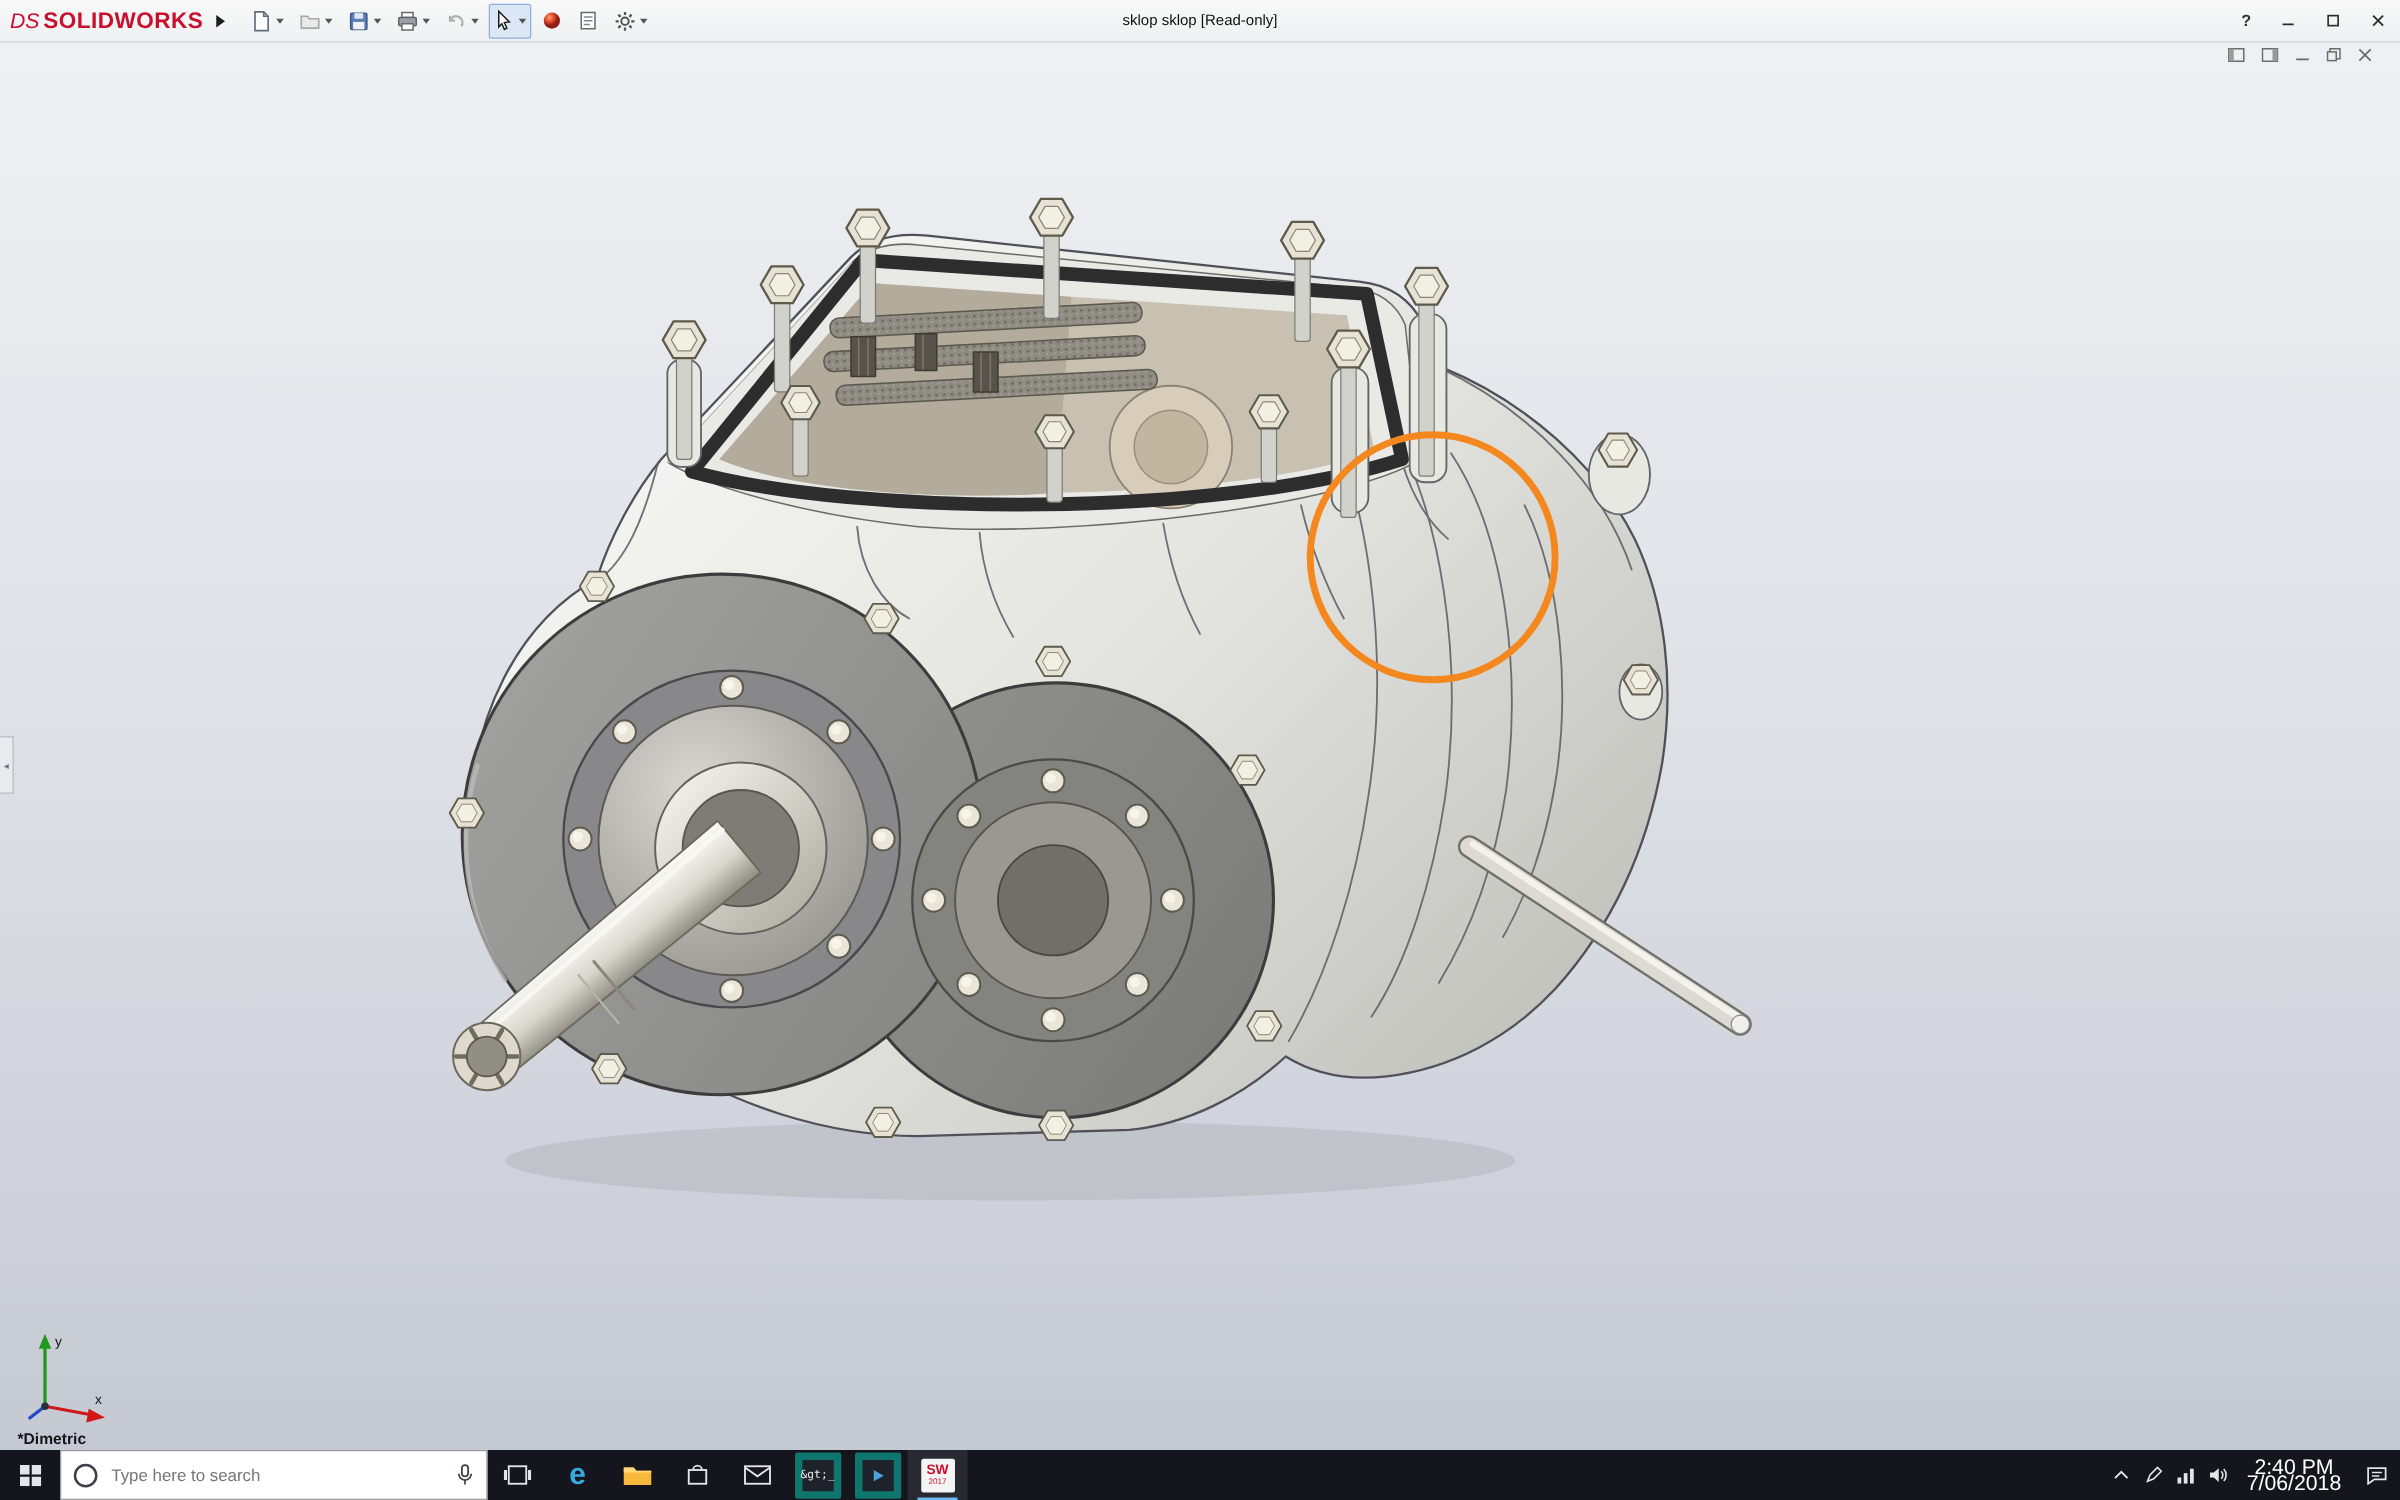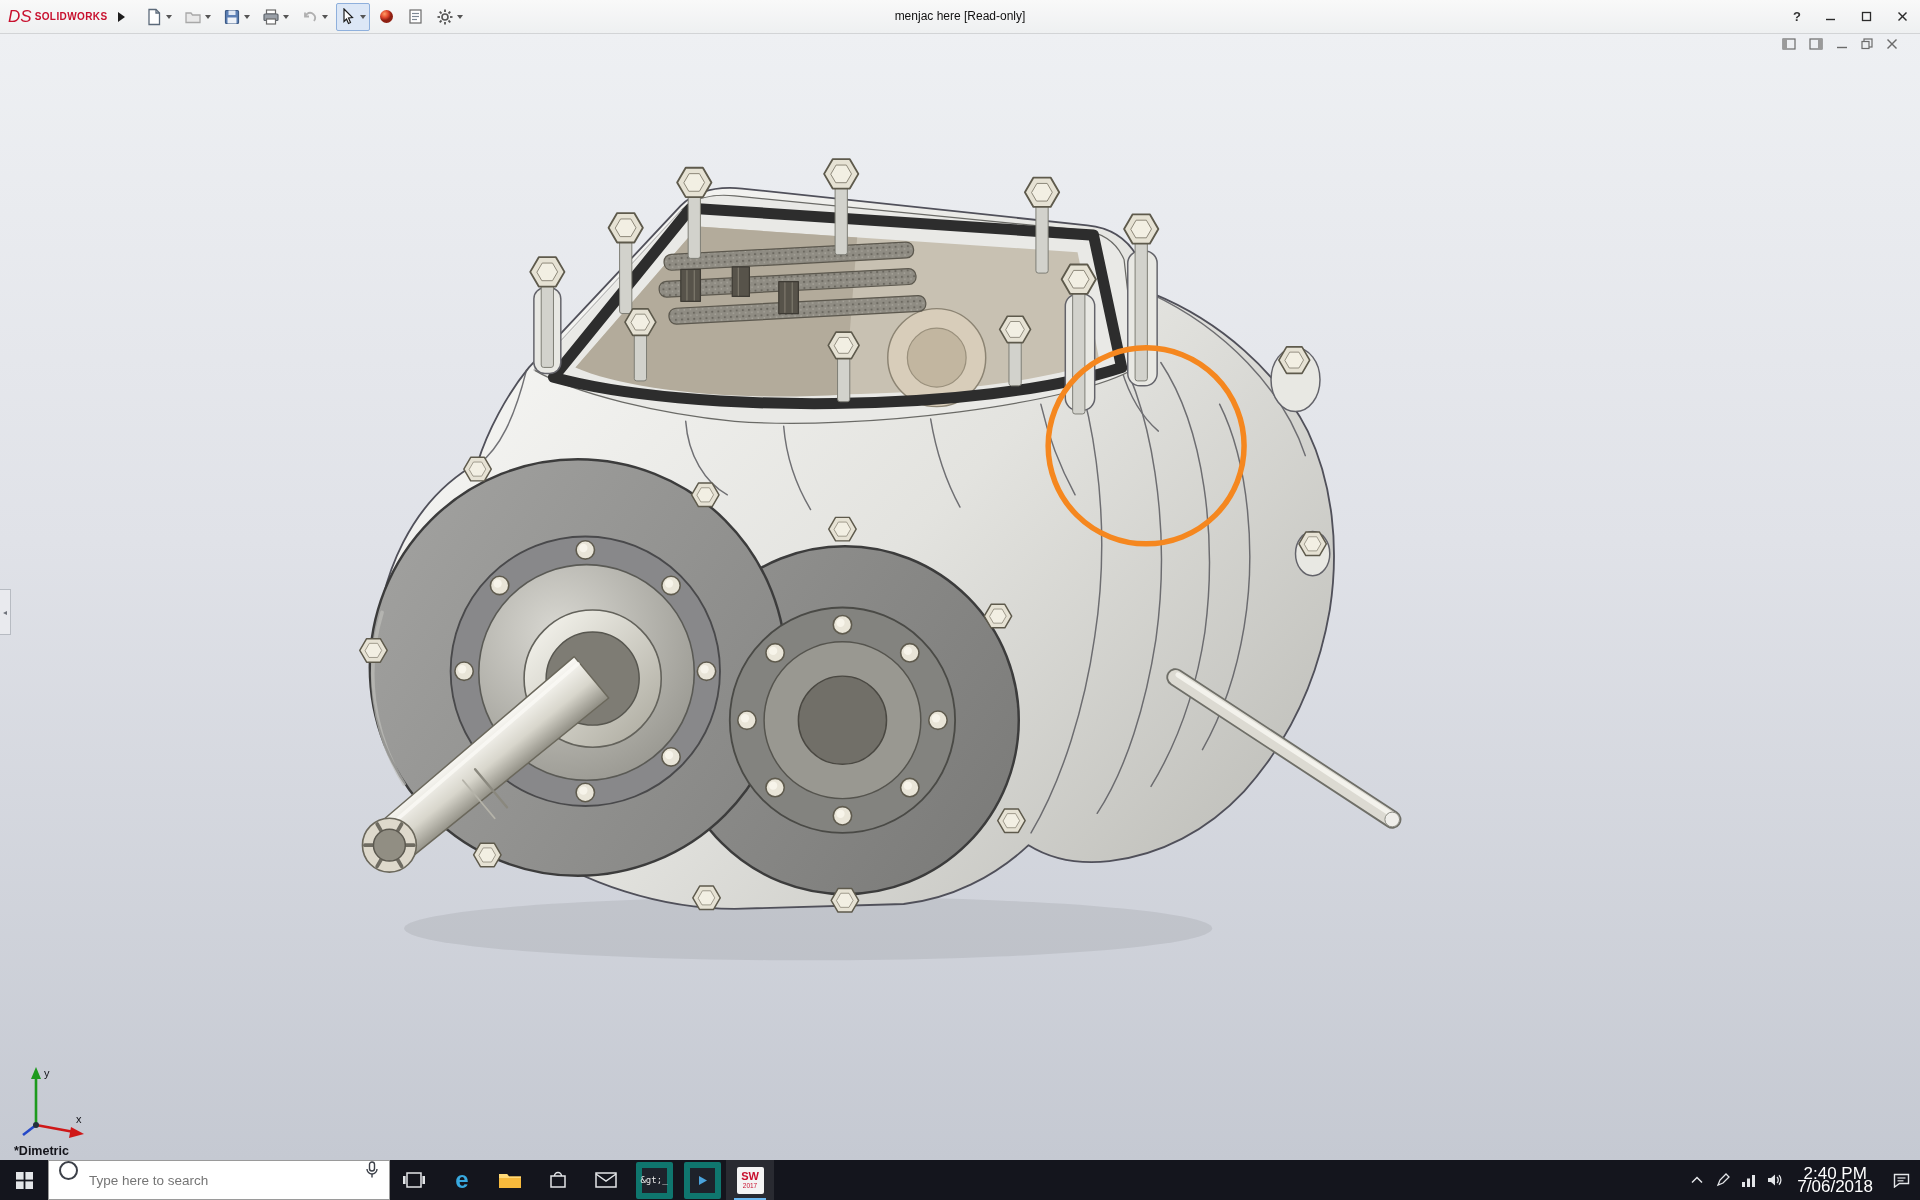--- a/index.html
+++ b/index.html
@@ -4,21 +4,21 @@
 <style>
   html,body{margin:0;padding:0;width:1920px;height:1200px;overflow:hidden;
     font-family:"Liberation Sans",sans-serif;background:#d7dade;}
 
   
   .titlebar{position:absolute;top:0;left:0;right:0;height:33px;
     background:linear-gradient(#f9f9f9,#eef0f1);border-bottom:1px solid #d2d4d6;
     display:flex;align-items:center;z-index:30;}
   .brand{display:flex;align-items:center;gap:3px;padding:0 6px 0 8px;}
   .brand-mark{color:#c8102e;font-weight:normal;font-style:italic;font-size:17px;}
-  .brand-name{color:#c8102e;font-weight:bold;font-size:10px;letter-spacing:.4px;}
+  .brand-name{color:#c8102e;font-weight:bold;font-size:18px;letter-spacing:.4px;}
   .flyout-arrow{width:0;height:0;border-left:7px solid #1d1d1d;
     border-top:5px solid transparent;border-bottom:5px solid transparent;margin:0 14px 0 4px;}
   .tb-btn{display:flex;align-items:center;height:26px;padding:0 3px;margin:0 2px;
     border:1px solid transparent;border-radius:2px;}
   .tb-btn.pressed{background:#dce7f6;border-color:#8fb0dc;}
   .caret{width:0;height:0;border-top:4px solid #555;border-left:3.5px solid transparent;
     border-right:3.5px solid transparent;margin-left:3px;}
   .win-title{position:absolute;left:0;right:0;top:0;height:33px;line-height:33px;
     text-align:center;font-size:12px;color:#111;pointer-events:none;}
   .win-controls{margin-left:auto;display:flex;align-items:center;z-index:2;}
@@ -33,21 +33,21 @@
   .side-tab{position:absolute;left:0;top:556px;width:10px;height:44px;
     background:#e9eaee;border:1px solid #b7bbc2;border-left:none;
     display:flex;align-items:center;justify-content:center;font-size:8px;color:#70747c;}
   .triad{position:absolute;left:12px;top:1028px;}
   .view-label{position:absolute;left:14px;bottom:2px;font-size:12.5px;font-weight:bold;color:#14141a;}
 
   
   .taskbar{position:absolute;bottom:0;left:0;right:0;height:40px;background:#14151d;
     display:flex;align-items:stretch;z-index:40;}
   .start{width:48px;display:flex;align-items:center;justify-content:center;}
-  .searchbox{width:342px;background:#ffffff;display:flex;gap:9px;
+  .searchbox{width:342px;background:#ffffff;display:flex;align-items:center;gap:9px;
     padding:0 10px;border:1px solid #9a9a9a;box-sizing:border-box;}
   .searchbox input{border:none;outline:none;background:transparent;font-size:13.5px;
     color:#444;flex:1;font-family:"Liberation Sans",sans-serif;}
   .ring{width:15px;height:15px;border:2.2px solid #3c4048;border-radius:50%;}
   .slot{width:48px;display:flex;align-items:center;justify-content:center;position:relative;}
   .slot.active{background:rgba(255,255,255,.09);}
   .slot.active::after{content:"";position:absolute;left:8px;right:8px;bottom:0;height:2px;background:#6cb8f0;}
   .edge-e{color:#38a9e0;font-weight:bold;font-size:24px;line-height:24px;}
   .sw-tile{width:27px;height:27px;background:#f4f4f4;border-radius:2px;display:flex;
     flex-direction:column;align-items:center;justify-content:center;}
@@ -143,21 +143,21 @@
           <line x1="14" y1="9" x2="16.5" y2="9"></line>
         <line x1="3.7" y1="3.7" x2="5.5" y2="5.5"></line>
           <line x1="12.5" y1="12.5" x2="14.3" y2="14.3"></line>
         <line x1="14.3" y1="3.7" x2="12.5" y2="5.5"></line>
           <line x1="5.5" y1="12.5" x2="3.7" y2="14.3"></line>
       </g>
     </svg>
       <span class="caret"></span>
   </div>
 
-  <div class="win-title">menjac here [Read-only]</div>
+  <div class="win-title">sklop sklop [Read-only]</div>
 
   <div class="win-controls">
     <div class="wc help-q">?</div>
     <div class="wc">
       <svg width="11" height="11" viewBox="0 0 11 11">
           <line x1="1" y1="8.5" x2="10" y2="8.5" stroke="#2b2b2b" stroke-width="1.4"></line>
         </svg>
     </div>
     <div class="wc">
       <svg width="11" height="11" viewBox="0 0 11 11">

